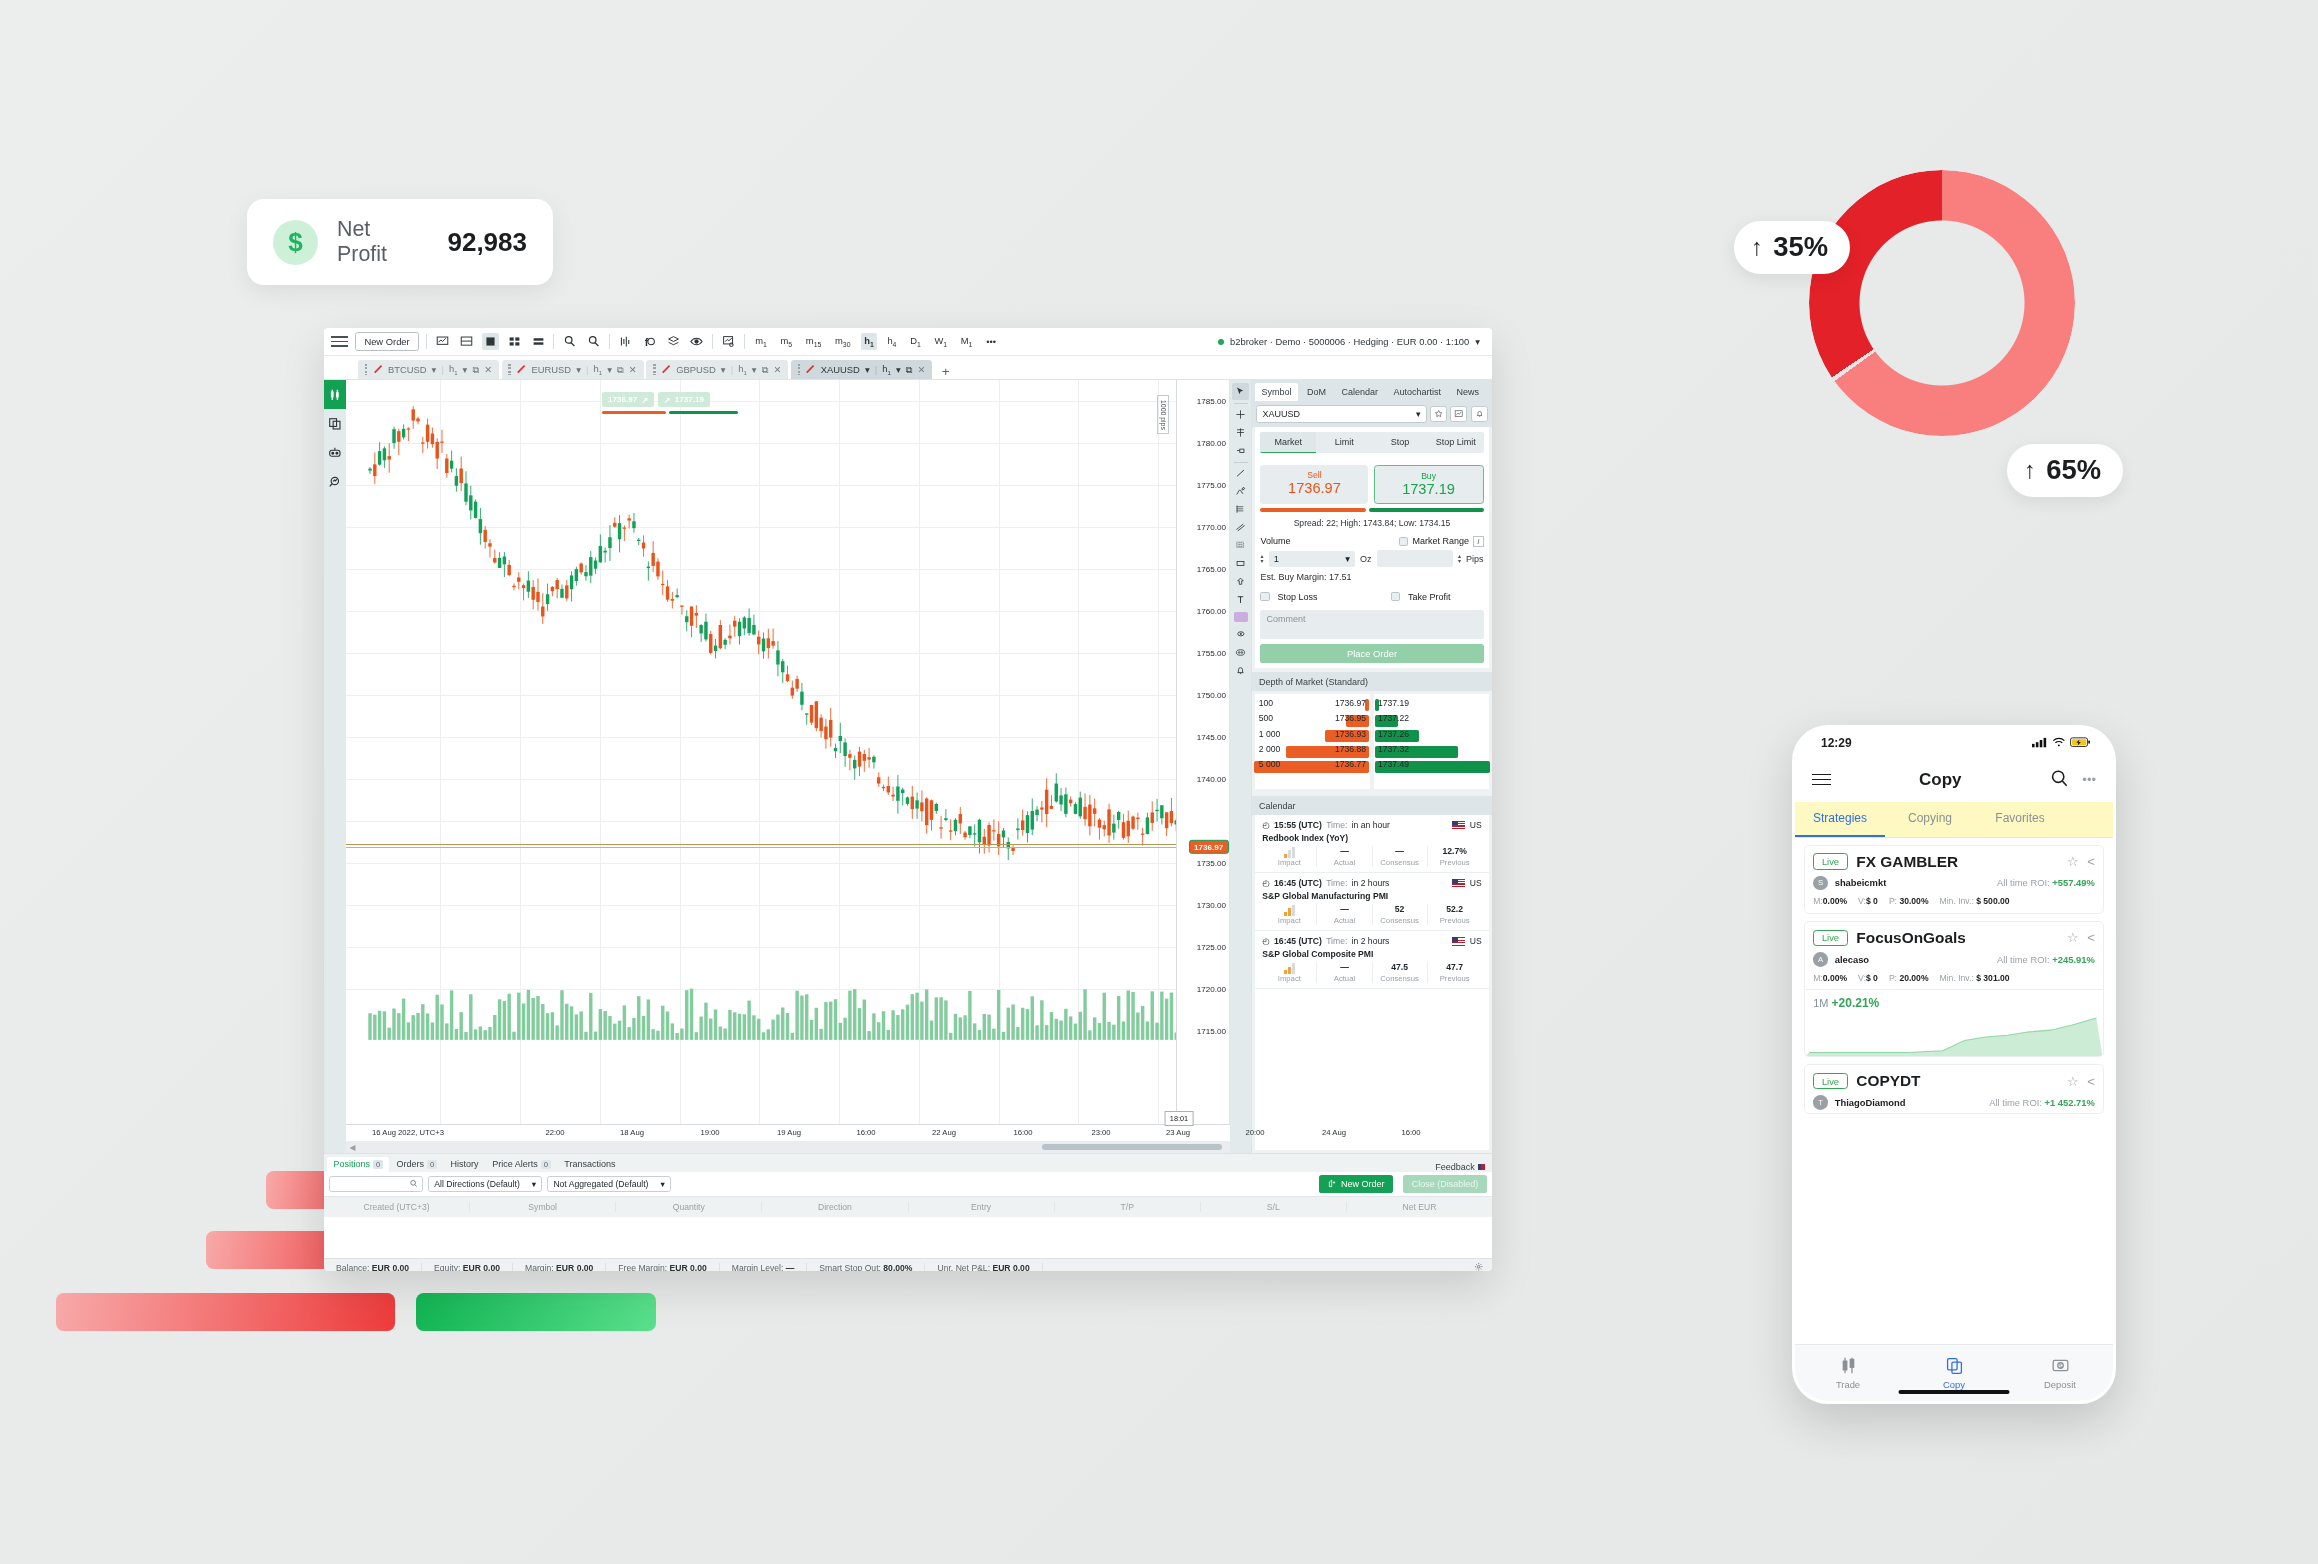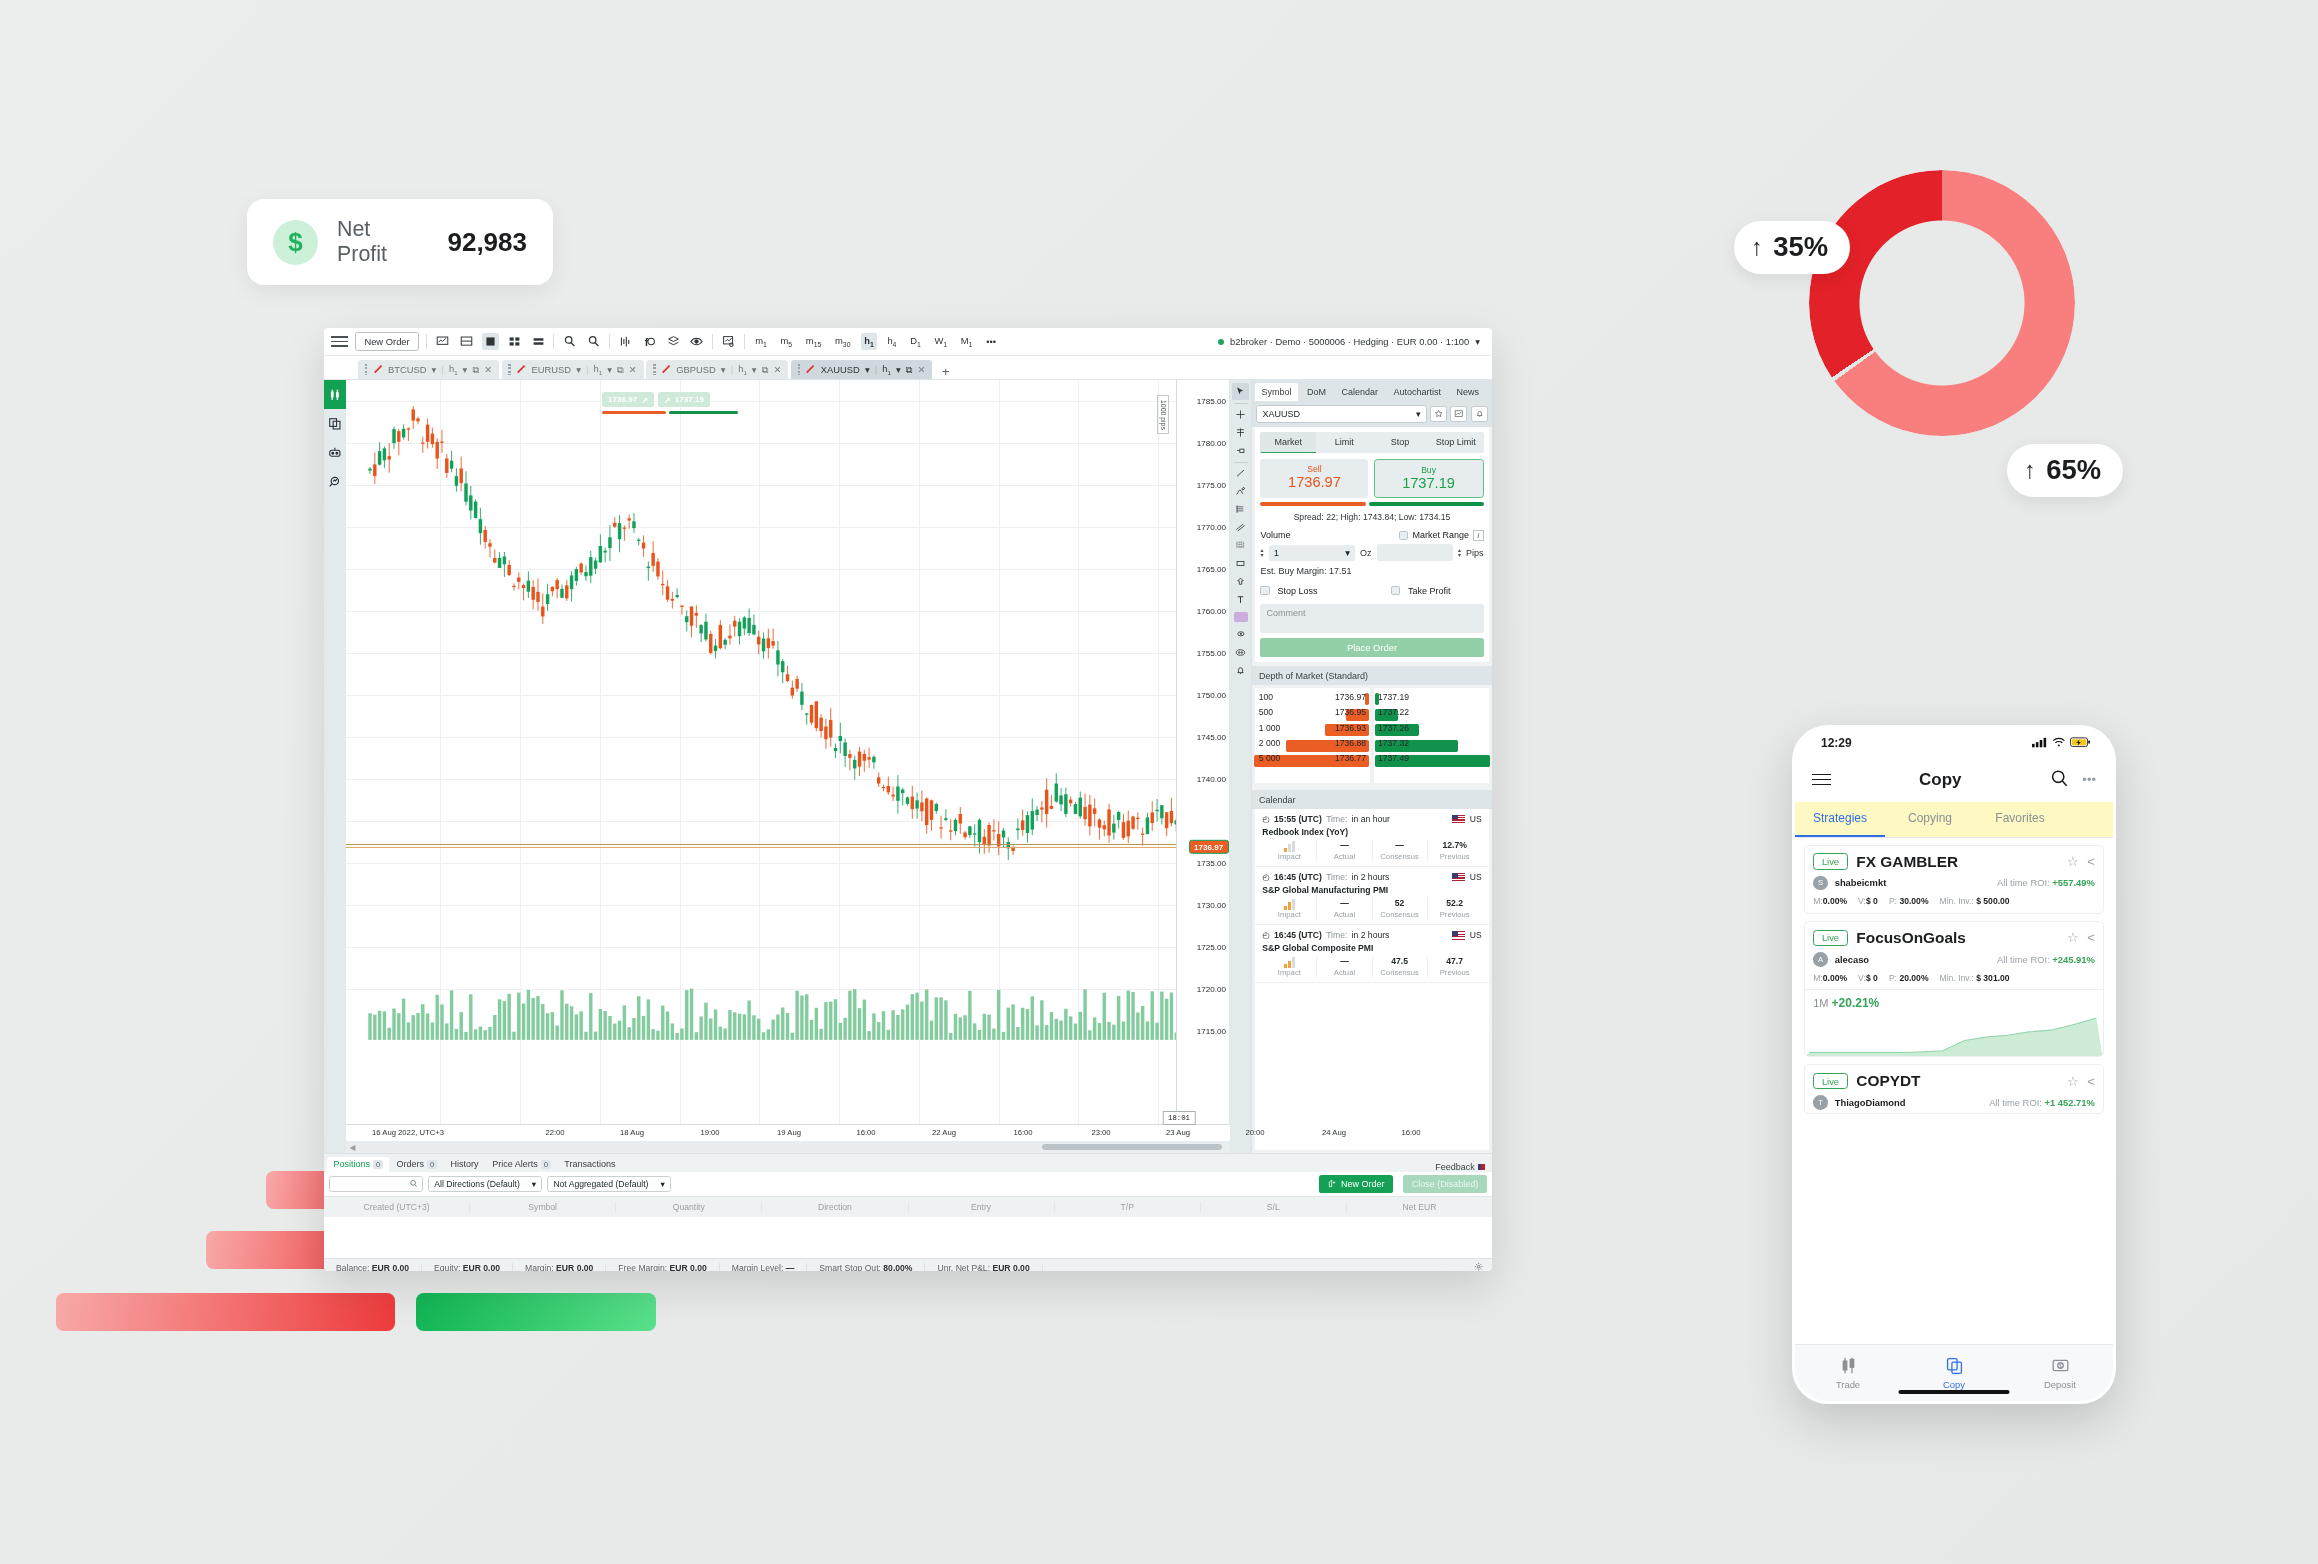--- a/index.html
+++ b/index.html
@@ -107,21 +107,21 @@
   .sellline { position:absolute; left:0; right:53px; height:0.9px; background:#b8954f;}
   .pipsbox { position:absolute; right:60px; top:15.4px; font-size:6.9px; color:#4b5155; writing-mode: vertical-rl;
              border:0.9px solid #c4cacd; padding:3.4px 1.7px; }
   .toplabels { position:absolute; left:256px; top:12px; display:flex; gap:3.4px; align-items:center;}
   .tl { background:#cfead8; color:#fff; font-size:8.1px; font-weight:bold; padding:2.6px 6px; border-radius:2.6px; display:flex;gap:4.3px;align-items:center;}
   .tlbar { position:absolute; left:256px; top:31px; display:flex; gap:3.4px;}
   .tlbar i { display:block; height:3.4px; border-radius:2.6px;}
   .timeaxis { height:17px; background:#fff; border-top:0.9px solid #d7dbdd; position:relative; }
   .ttick { position:absolute; font-size:7.7px; color:#2b3033; top:3.4px; transform:translateX(-50%); white-space:nowrap;}
   .crosslbl { position:absolute; top:-13.7px; background:#fff; border:0.9px solid #a9b1b5; font-size:7.3px;
-              padding:1.7px 4.3px; transform:translateX(-50%);font-family:Liberation Mono, monospace; }
+              padding:1.7px 4.3px; transform:translateX(-50%); }
   .hscroll { height:12px; background:#e9edef; position:relative;}
   .hscroll .thumb { position:absolute; right:8.6px; top:3.4px; height:6px; width:180px; background:#b9c2c6; border-radius:3.4px;}
   .hscroll .lft { position:absolute; left:3.4px; top:1.7px; color:#97a0a5; font-size:7.7px;}
 
   
   .drawbar { width:20.6px; background:#e3eaec; display:flex; flex-direction:column; align-items:center; padding-top:3.4px; gap:0.9px;}
   .drawbar .di { width:17px;height:17px;display:flex;align-items:center;justify-content:center;color:#2e3438;cursor:pointer;}
   .drawbar .di svg{width:11px;height:11px;}
   .drawbar .di.sel { background:#cfd8dc; border-radius:1.7px;}
   .drawbar .swatch { width:13.7px;height:9.4px;background:#caaede;border-radius:1.7px;}
@@ -135,21 +135,21 @@
   .symrow { display:flex; align-items:center; gap:3.4px; padding:4.3px 4.3px; background:#dde5e8;}
   .symsel { flex:1; background:#fff; border:0.9px solid #c3cbcf; border-radius:2.6px; font-size:9px;
             padding:2.6px 5.1px; display:flex; justify-content:space-between; align-items:center; color:#22282b;}
   .sqbtn { width:17px;height:15.4px;border:0.9px solid #c3cbcf;border-radius:2.6px;background:#fff;
            display:flex;align-items:center;justify-content:center;cursor:pointer;}
   .sqbtn svg{width:9.4px;height:9.4px;}
   .orderbox { background:#fff; margin:0 3.4px; padding:5.1px; }
   .ordtypes { display:flex; background:#e7ecee; border-radius:2.6px; overflow:hidden;}
   .ot { flex:1; text-align:center; font-size:9px; padding:5.1px 0; color:#2f3539; cursor:pointer;}
   .ot.active { background:#e0e7e9; border-bottom:1.7px solid #26a65b; font-weight:normal;}
-  .bsrow { display:flex; gap:5.1px; margin-top:6px;}
+  .bsrow { display:flex; gap:5.1px; margin-top:12px;}
   .bs { flex:1; background:#e7ecee; border-radius:3.4px; padding:4.3px 0 6px; text-align:center;}
   .bs.buy { border:0.9px solid #5cc185; }
   .bs .lbl { font-size:8.6px; }
   .bs .val { font-size:14.6px; margin-top:0.9px;}
   .sell .lbl,.sell .val{color:#e8541b;}
   .buy .lbl,.buy .val{color:#17a34a;}
   .bars2 { display:flex; gap:2.6px; margin-top:3.4px;}
   .bars2 i { display:block; height:4.3px; border-radius:2.6px;}
   .spread { text-align:center; font-size:8.6px; color:#2d3337; margin-top:6px;}
   .volrow { display:flex; justify-content:space-between; align-items:center; margin-top:7.7px; font-size:9px;}

